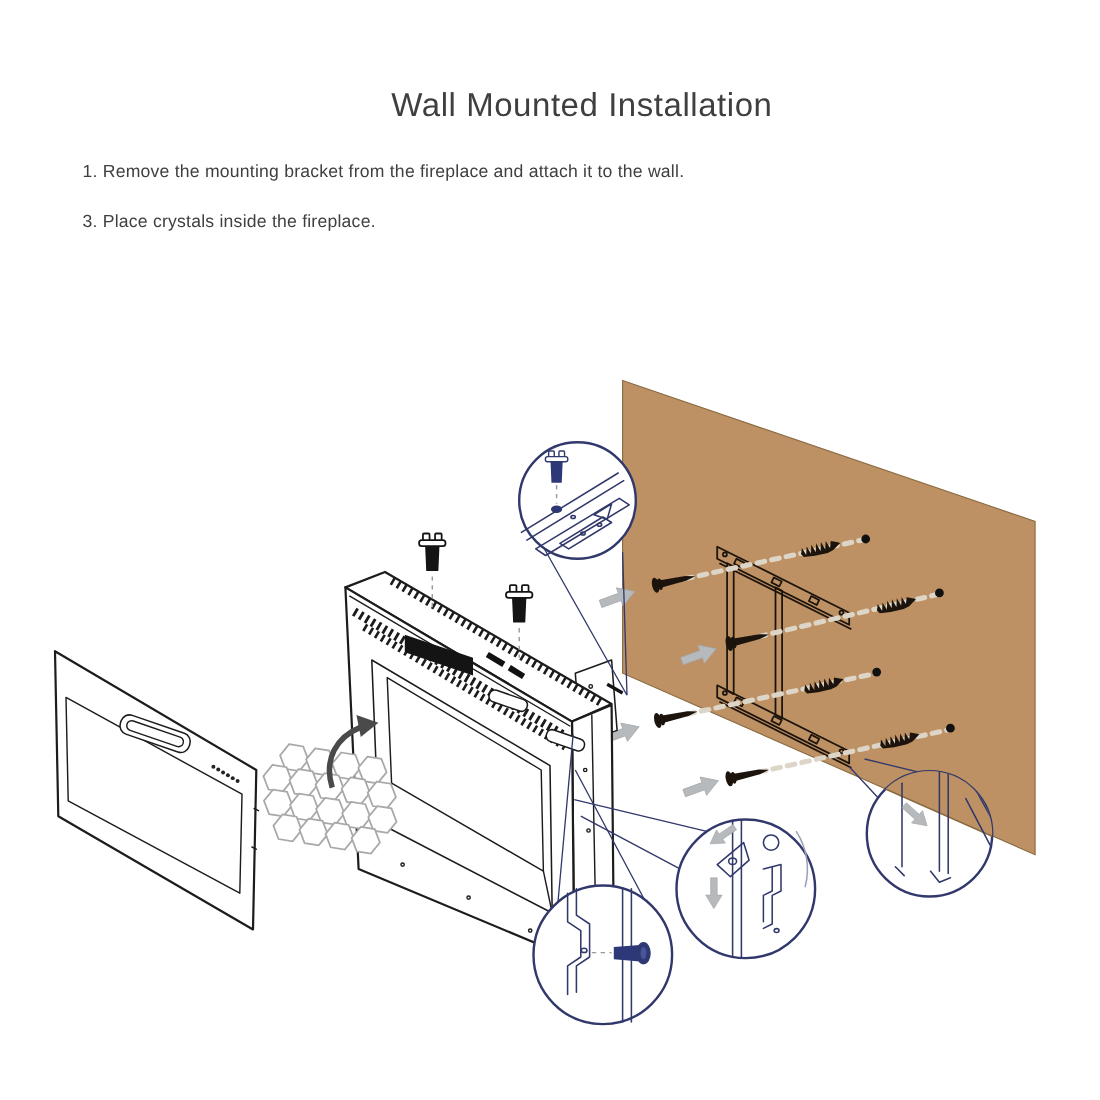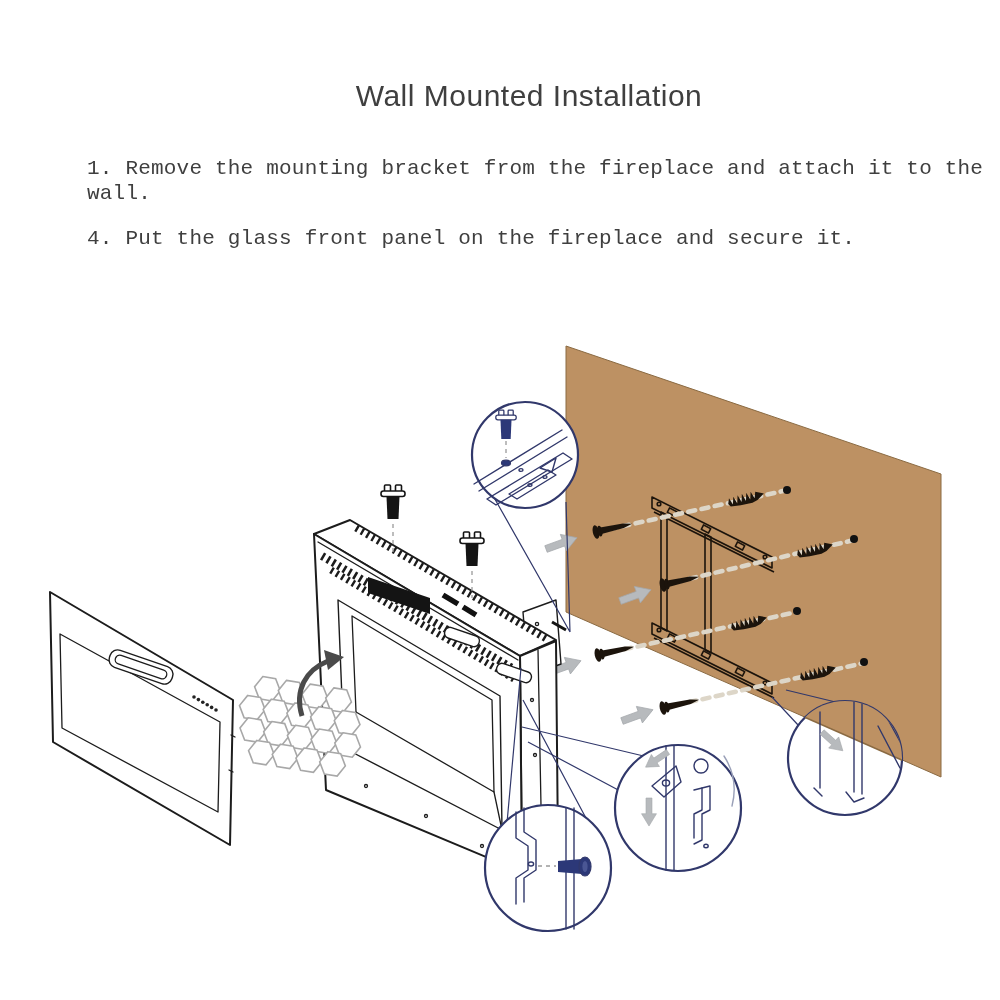--- a/index.html
+++ b/index.html
@@ -6,22 +6,22 @@
   body{
     width:1000px;height:1000px;position:relative;background:#ffffff;
     font-family:"Liberation Sans", sans-serif;overflow:hidden;
     color:var(--text,#3f3f3f);
   }
   .title{
     position:absolute;top:62px;left:0;width:1000px;text-align:center;
     font-size:30px;font-weight:400;letter-spacing:.5px;margin:17px;color:var(--text,#3f3f3f);padding-left:12px;
   }
   .steps{
-    position:absolute;top:140px;left:71px;margin:16px;padding:0;list-style:none;
-    font-size:21px;letter-spacing:.2px;color:var(--text,#464646);font-family:Liberation Mono, monospace;
+    position:absolute;top:140px;left:71px;margin:4px;padding:0;list-style:none;
+    font-size:16px;letter-spacing:.2px;color:var(--text,#464646);
   }
   .steps li{margin:0 0 20px 0;line-height:25px;}
   .diagram{position:absolute;left:0;top:0;width:1000px;height:1000px;}
 
   
   .ink{stroke:var(--line_art,#1c1c1c);fill:none;stroke-width:1.3;stroke-linejoin:round;stroke-linecap:round;}
   .wfill{fill:#ffffff;stroke:var(--line_art,#1c1c1c);stroke-width:2;stroke-linejoin:round;}
   .wfill2{fill:#ffffff;stroke:var(--line_art,#1c1c1c);stroke-width:1.4;stroke-linejoin:round;}
   .slot{fill:#ffffff;stroke:var(--line_art,#1c1c1c);stroke-width:1.4;}
   .louv{stroke:var(--line_art,#1c1c1c);stroke-width:8;stroke-dasharray:2.6 3.6;fill:none;}
@@ -39,21 +39,21 @@
   .ws{fill:#ffffff;stroke:#141414;stroke-width:1.6;}
   .wsb{fill:#ffffff;stroke:var(--callout,#31386b);stroke-width:1.5;}
 </style>
 </head>
 <body>
 
 <h1 class="title">Wall Mounted Installation</h1>
 
 <ol class="steps">
   <li>1. Remove the mounting bracket from the fireplace and attach it to the wall.</li>
-  <li>4. Put the glass front panel on the fireplace and secure it.</li>
+  <li>3. Place crystals inside the fireplace.</li>
 </ol>
 
 <svg class="diagram" viewBox="0 0 1000 1000" aria-hidden="true">
   <defs>
     <path id="hex" d="M-6.5,-11.3 L6.5,-11.3 L13,0 L6.5,11.3 L-6.5,11.3 L-13,0 Z"></path>
     <g id="hscrew">
       <ellipse cx="0" cy="0" rx="3.2" ry="7" class="dark"></ellipse>
       <ellipse cx="4" cy="0" rx="2.5" ry="5.4" class="dark"></ellipse>
       <polygon points="5,-3.6 28,-2.4 37,-0.2 28,2 5,3.2" class="dark"></polygon>
     </g>

